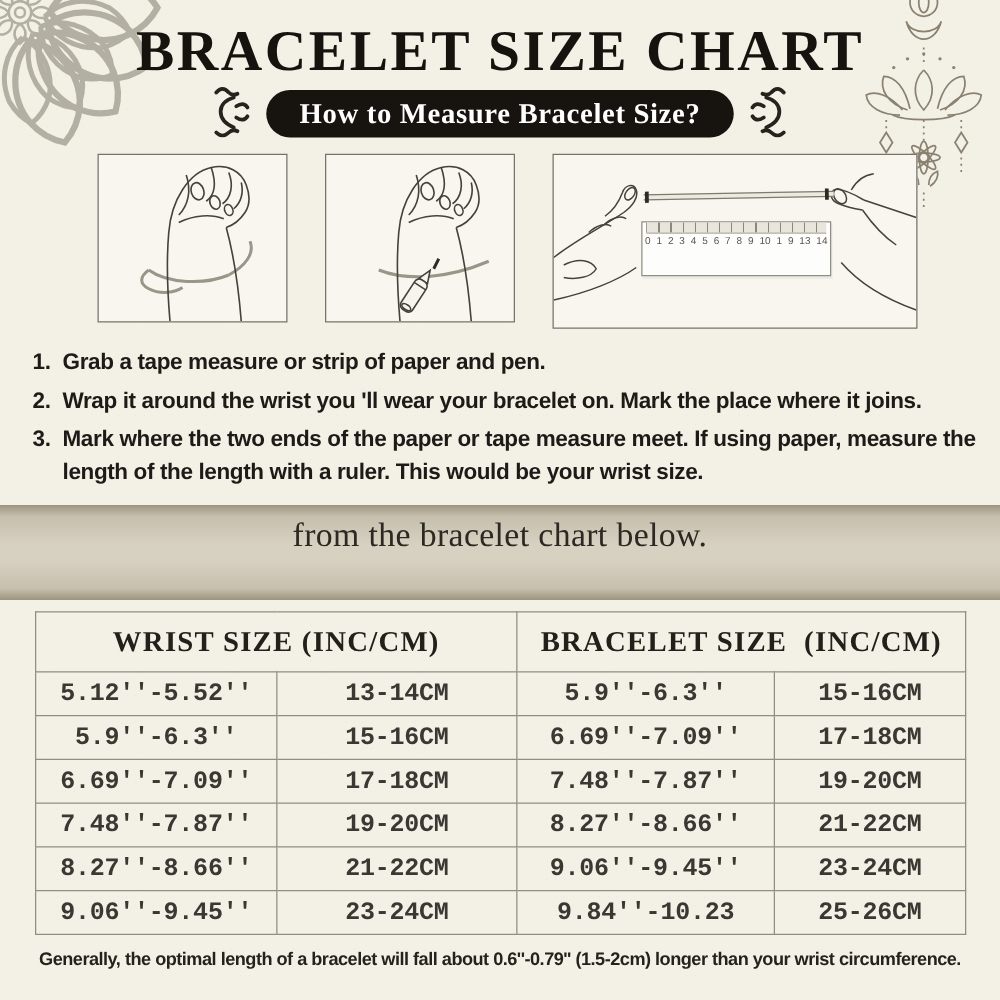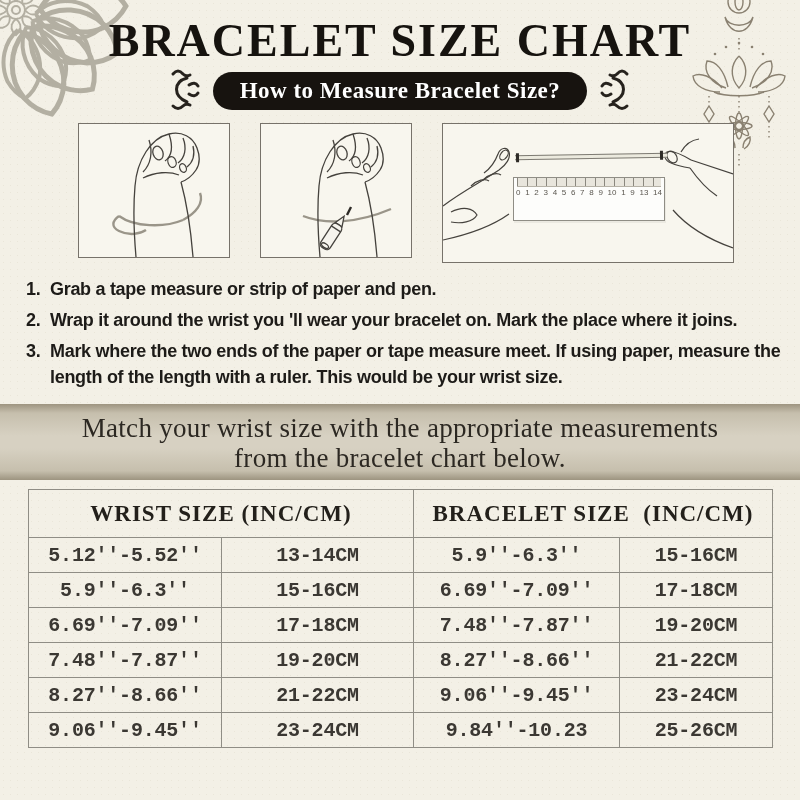--- a/index.html
+++ b/index.html
@@ -295,21 +295,20 @@
         <span class="step-num">2.</span>
         <span class="step-text">Wrap it around the wrist you 'll wear your bracelet on. Mark the place where it joins.</span>
       </li>
       <li>
         <span class="step-num">3.</span>
         <span class="step-text">Mark where the two ends of the paper or tape measure meet. If using paper, measure the length of the length with a ruler. This would be your wrist size.</span>
       </li>
     </ol>
 
   <div class="banner">
-    <div>Match your wrist size with the appropriate measurements</div>
     <div>from the bracelet chart below.</div>
   </div>
 
   <table class="size-table">
     <colgroup>
         <col class="c1">
         <col class="c2">
         <col class="c3">
         <col class="c4">
       </colgroup>
@@ -352,14 +351,15 @@
         </tr>
         <tr>
           <td>9.06''-9.45''</td>
           <td>23-24CM</td>
           <td>9.84''-10.23</td>
           <td>25-26CM</td>
         </tr>
       </tbody>
   </table>
 
+  <div class="footnote">Generally, the optimal length of a bracelet will fall about 0.6''-0.79'' (1.5-2cm) longer than your wrist circumference.</div>
 
 </div>
 
 </body></html>

